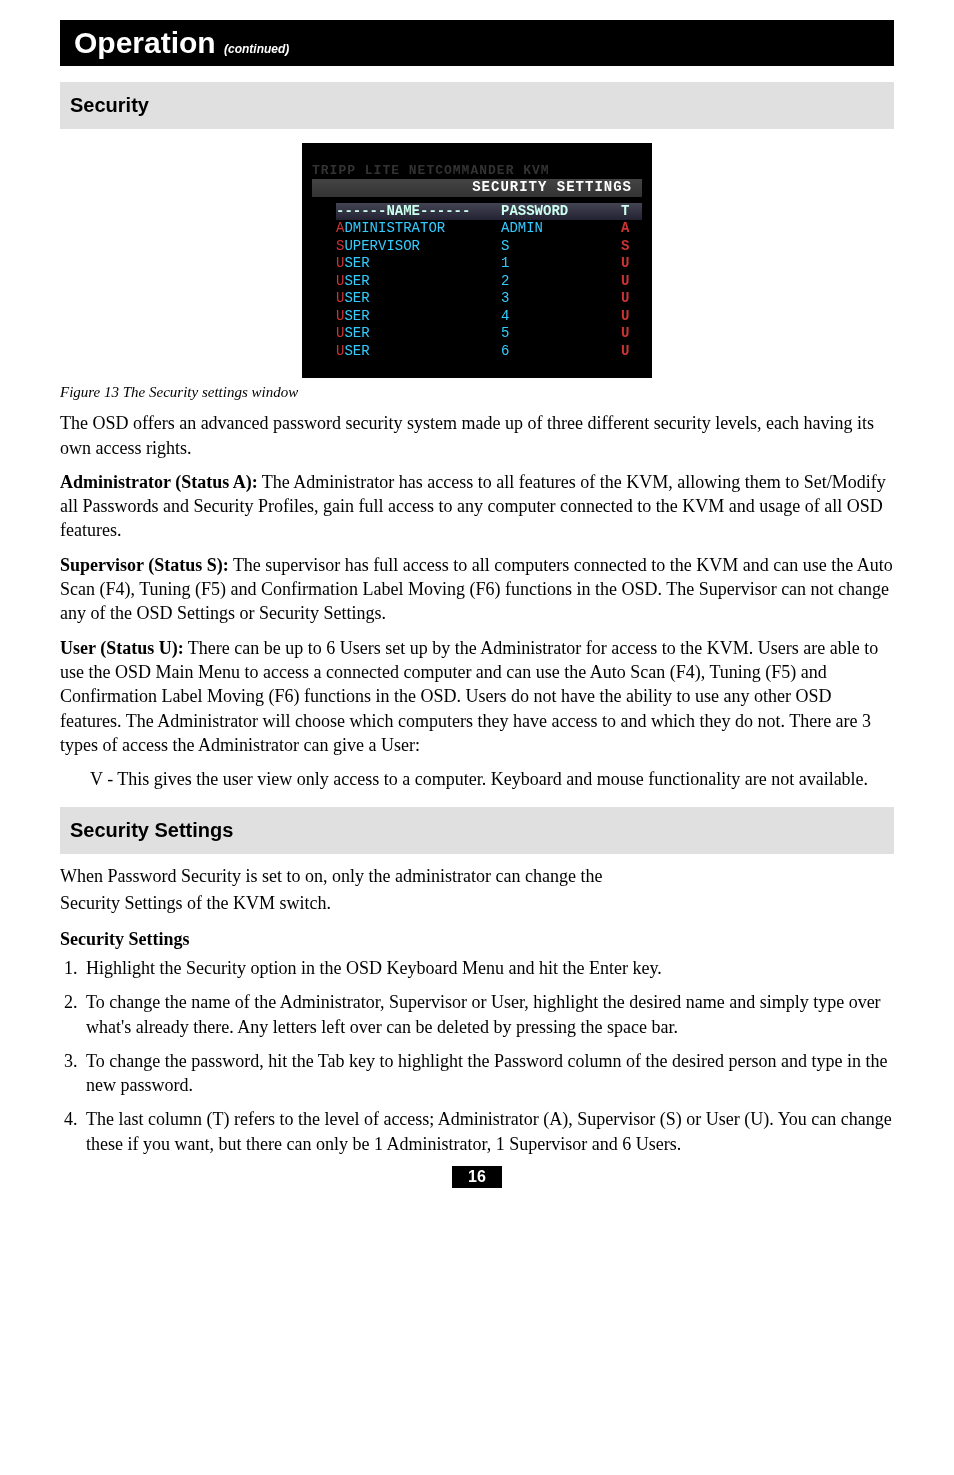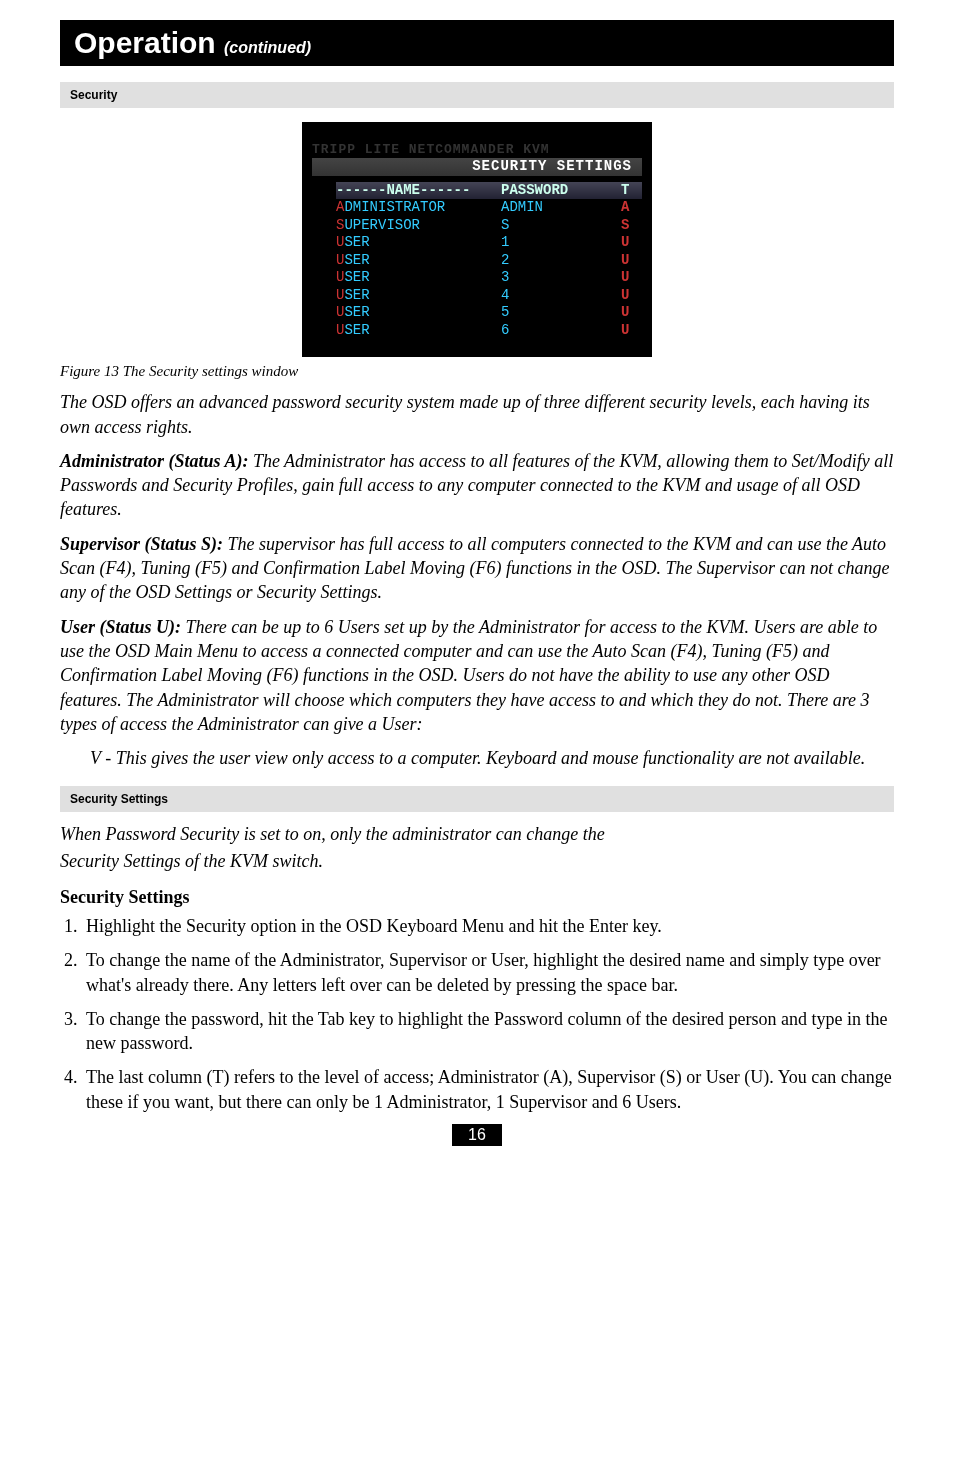--- a/index.html
+++ b/index.html
@@ -15,29 +15,29 @@
   }
   .black-bar {
     background: #000;
     color: #fff;
     padding: 6px 14px;
     font-family: Arial, Helvetica, sans-serif;
     font-size: 30px;
     font-weight: bold;
   }
   .black-bar .cont {
-    font-size: 16px;
+    font-size: 12px;
     font-style: italic;
     font-weight: bold;
   }
   .grey-bar {
     background: #e0e0e0;
-    padding: 6px 10px;
+    padding: 12px 10px;
     font-family: Arial, Helvetica, sans-serif;
-    font-size: 12px;
+    font-size: 20px;
     font-weight: bold;
     margin-top: 16px;
     margin-bottom: 10px;
   }
   .figure-wrap {
     text-align: center;
     margin: 14px 0 6px 0;
   }
   .osd-box {
     display: inline-block;
@@ -82,21 +82,20 @@
     text-align: left;
     font-style: italic;
     font-size: 15px;
     margin: 6px 0 10px 0;
   }
   p.body {
     font-size: 18px;
     line-height: 1.35;
     margin: 10px 0;
     text-align: left;
-    font-style: italic;
   }
   p.indent {
     margin-left: 30px;
   }
   .bold { font-weight: bold; }
   .sub-head {
     font-weight: bold;
     font-size: 18px;
     margin: 14px 0 6px 0;
   }
@@ -112,21 +111,21 @@
   }
   .page-num-wrap {
     text-align: center;
     margin-top: 0;
   }
   .page-num {
     display: inline-block;
     background: #000;
     color: #fff;
     font-family: Arial, Helvetica, sans-serif;
-    font-weight: normal;
+    font-weight: bold;
     font-size: 16px;
     padding: 2px 16px;
   }
 </style>
 </head>
 <body>
 
 <div class="page">
 
   <div class="black-bar">

